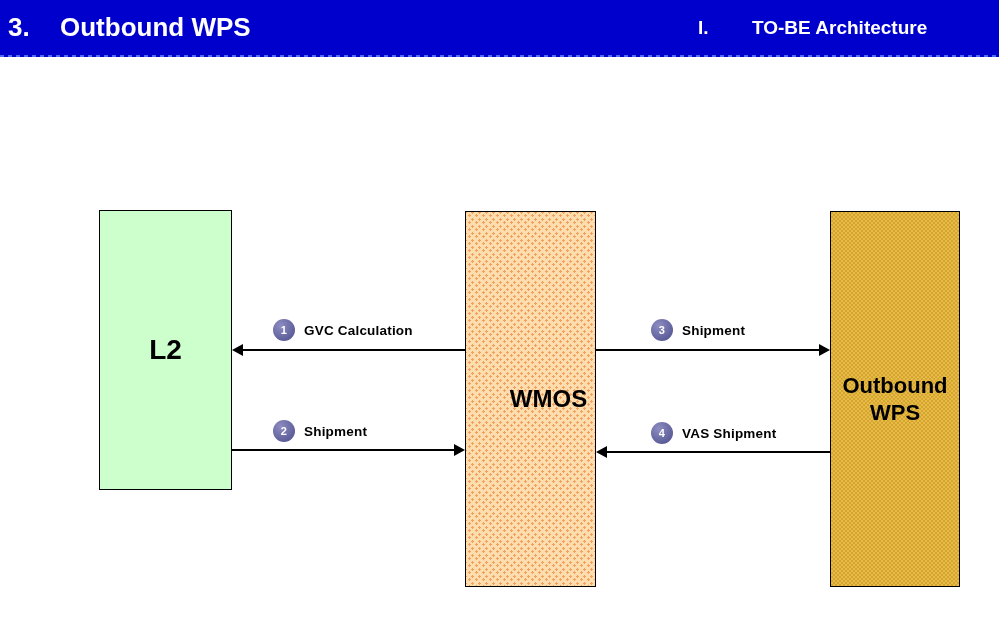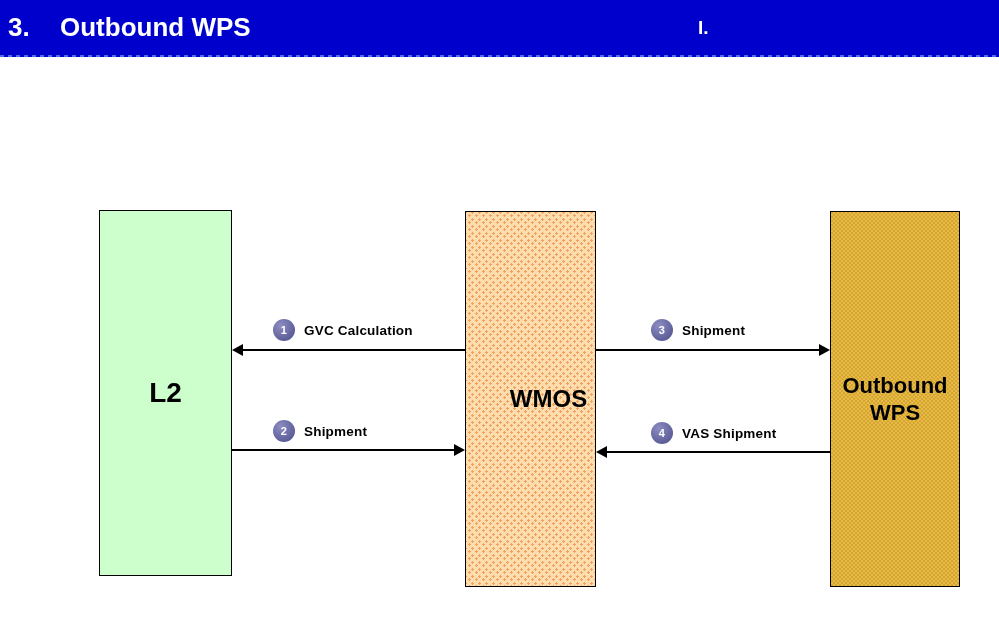--- a/index.html
+++ b/index.html
@@ -44,21 +44,21 @@
   
   .node {
     position: absolute;
     border: 1.5px solid #000;
     box-sizing: border-box;
     display: flex; align-items: center; justify-content: center;
     text-align: center;
     font-weight: bold; color: #000;
   }
   .node-l2 {
-    left: 99px; top: 210px; width: 133px; height: 366px;
+    left: 99px; top: 210px; width: 133px; height: 280px;
     background: #CCFFCC;
     font-size: 28px;
   }
   .node-wmos {
     left: 465px; top: 211px; width: 131px; height: 376px;
     background-color: #FDDCAD;
     background-image:
       radial-gradient(#F2A05E 1px, transparent 1.2px),
       radial-gradient(#F2A05E 1px, transparent 1.2px);
     background-size: 7px 7px, 7px 7px;
@@ -126,20 +126,21 @@
 
 <div id="slide">
 
   <div class="header">
     <div class="header-left">
       <span class="sec-num">3.</span>
       <span>Outbound WPS</span>
     </div>
     <div class="header-right">
       <span class="sub-num">I.</span>
+      <span>TO-BE Architecture</span>
     </div>
     <div class="dash-rule"></div>
   </div>
 
   <div class="node node-l2">
     <span class="lbl">L2</span>
   </div>
 
   <div class="node node-wmos">
     <span class="lbl">WMOS</span>

